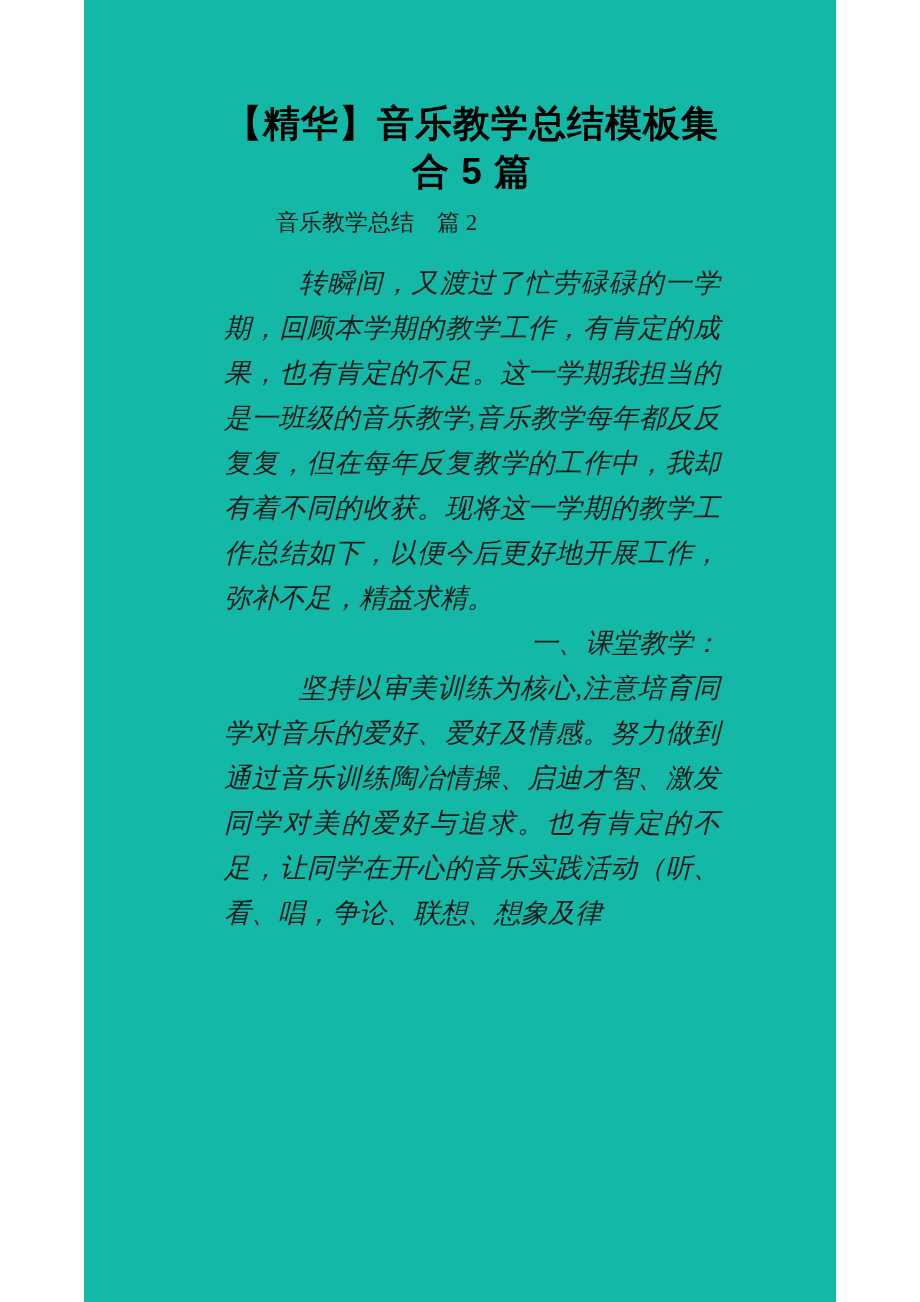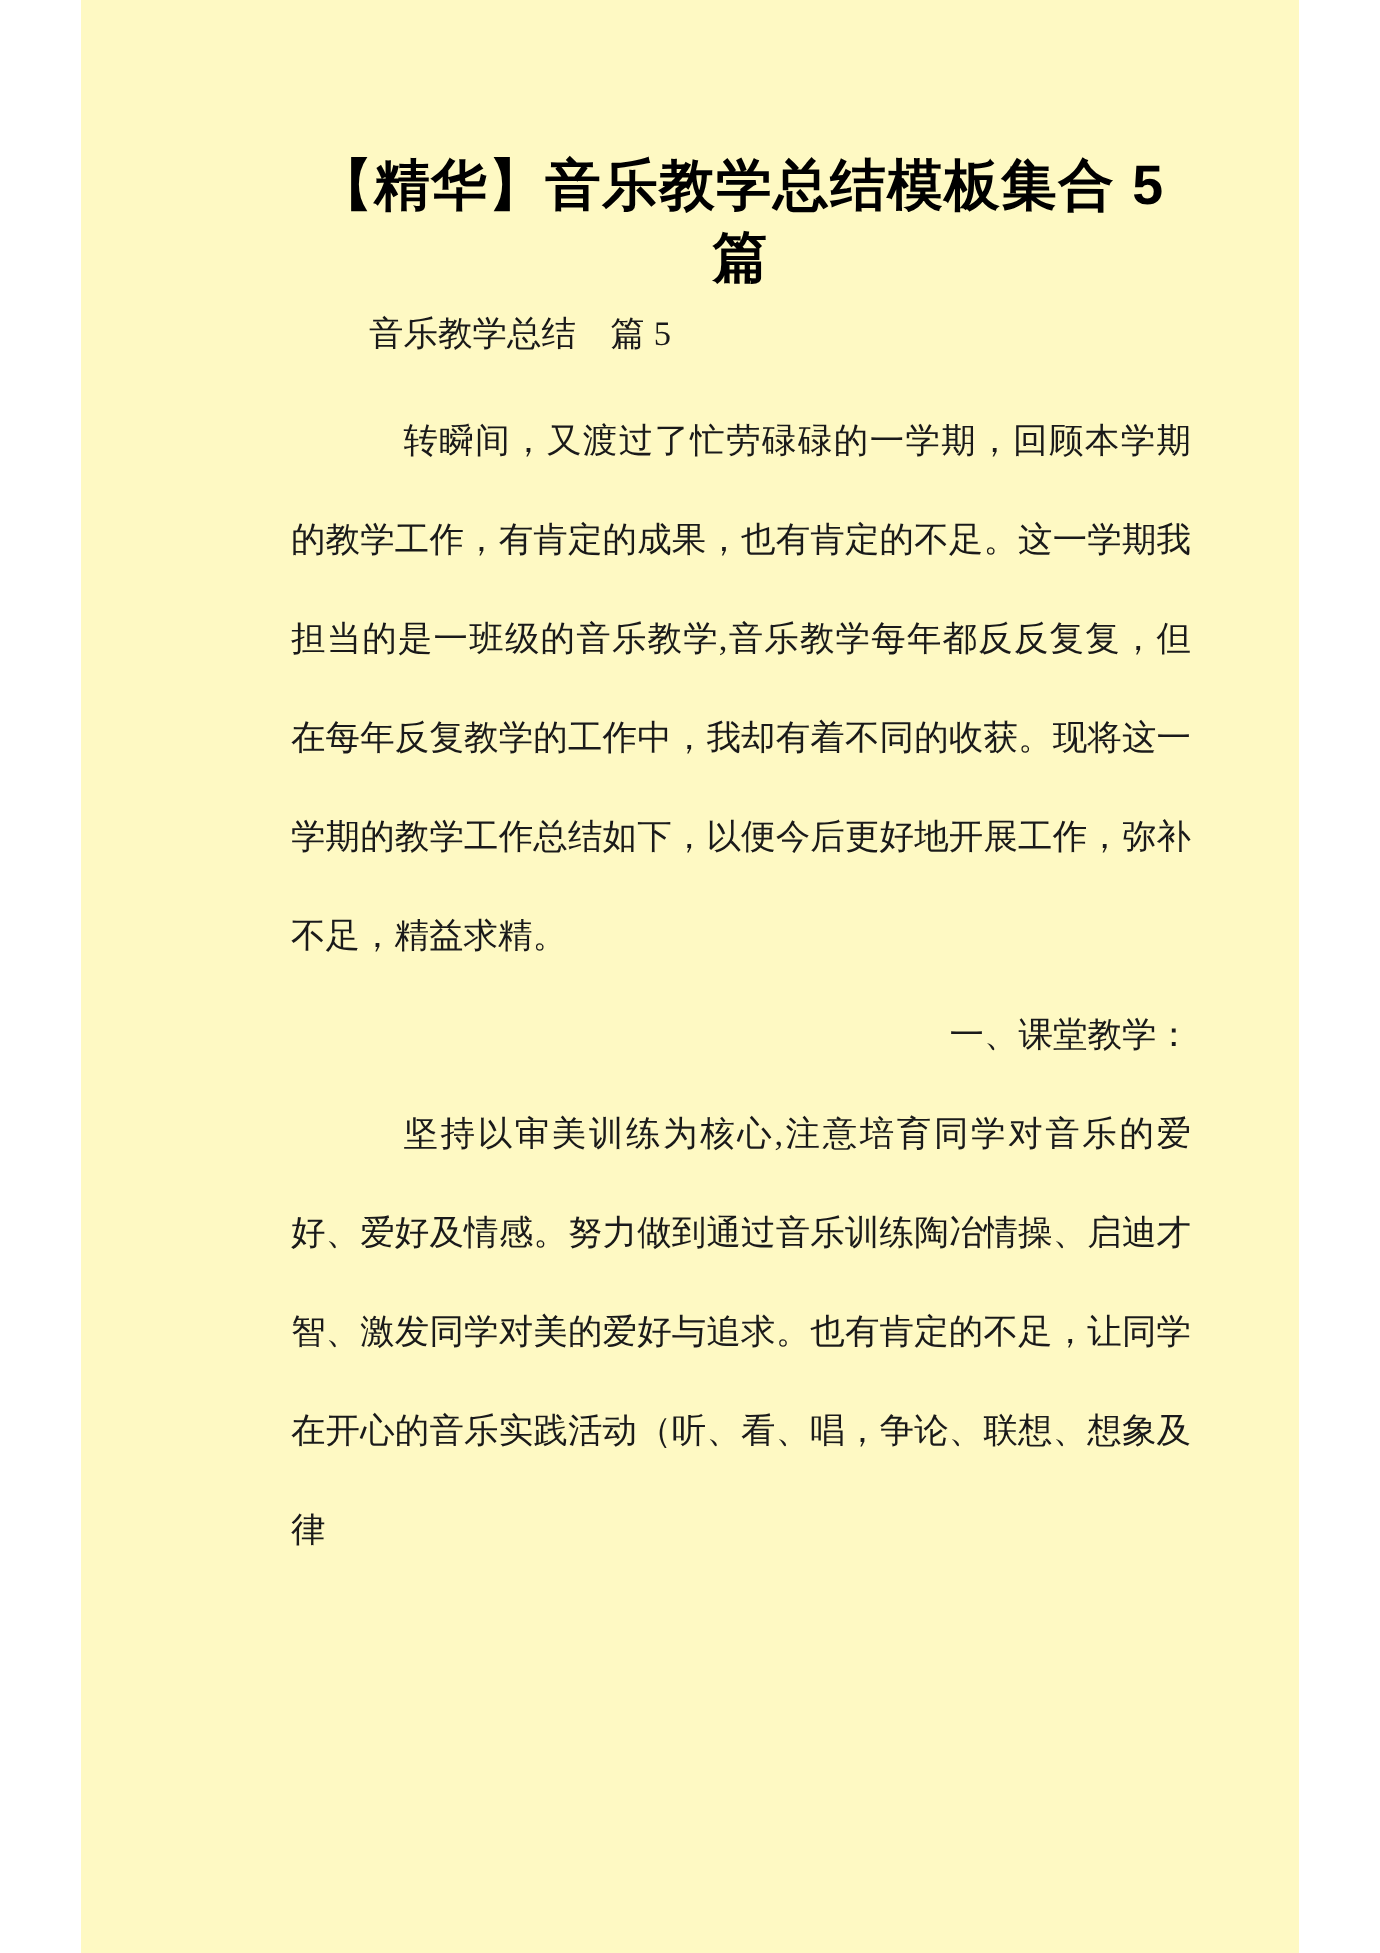--- a/index.html
+++ b/index.html
@@ -2,26 +2,26 @@
 <html lang="zh"><head>
 <meta charset="utf-8">
 <style>
   html, body {
     margin: 0;
     padding: 0;
     background: #ffffff;
   }
   .page {
     position: relative;
-    width: 812px;
+    width: 752px;
     height: 1302px;
     margin: 0 auto;
-    background: #fef9c3;
+    background: #14b8a6;
     box-sizing: border-box;
-    padding: 100px 72px 0 140px;
+    padding: 100px 116px 0 140px;
     overflow: hidden;
     color: #1a1a1a;
   }
   .doc-title {
     margin: 0 0 12px 0;
     font-family: "Liberation Sans", "DejaVu Sans", sans-serif;
     font-weight: 700;
     font-size: 37px;
     line-height: 48px;
     text-align: center;
@@ -34,37 +34,38 @@
     font-weight: 400;
     font-size: 23px;
     line-height: 30px;
     text-indent: 52px;
     white-space: pre-wrap;
   }
   .body-para {
     margin: 0;
     font-family: "Liberation Serif", "DejaVu Serif", serif;
     font-weight: 400;
-    font-size: 23px;
-    line-height: 66px;
+    font-size: 27px;
+    line-height: 45px;
     text-align: justify;
     word-break: break-all;
     text-indent: 75px;
+    font-style: italic;
   }
   .heading-para {
     text-align: right;
   }
 </style>
 </head>
 <body>
 
 <div class="page">
   <h1 class="doc-title">【精华】音乐教学总结模板集合 5 篇</h1>
 
-  <p class="doc-subtitle">音乐教学总结　篇 5</p>
+  <p class="doc-subtitle">音乐教学总结　篇 2</p>
 
   <p class="body-para">转瞬间，又渡过了忙劳碌碌的一学期，回顾本学期的教学工作，有肯定的成果，也有肯定的不足。这一学期我担当的是一班级的音乐教学,音乐教学每年都反反复复，但在每年反复教学的工作中，我却有着不同的收获。现将这一学期的教学工作总结如下，以便今后更好地开展工作，弥补不足，精益求精。</p>
 
 
   <p class="body-para heading-para">一、课堂教学：</p>
 
   <p class="body-para">坚持以审美训练为核心,注意培育同学对音乐的爱好、爱好及情感。努力做到通过音乐训练陶冶情操、启迪才智、激发同学对美的爱好与追求。也有肯定的不足，让同学在开心的音乐实践活动（听、看、唱，争论、联想、想象及律</p>
 </div>
 
 </body></html>

